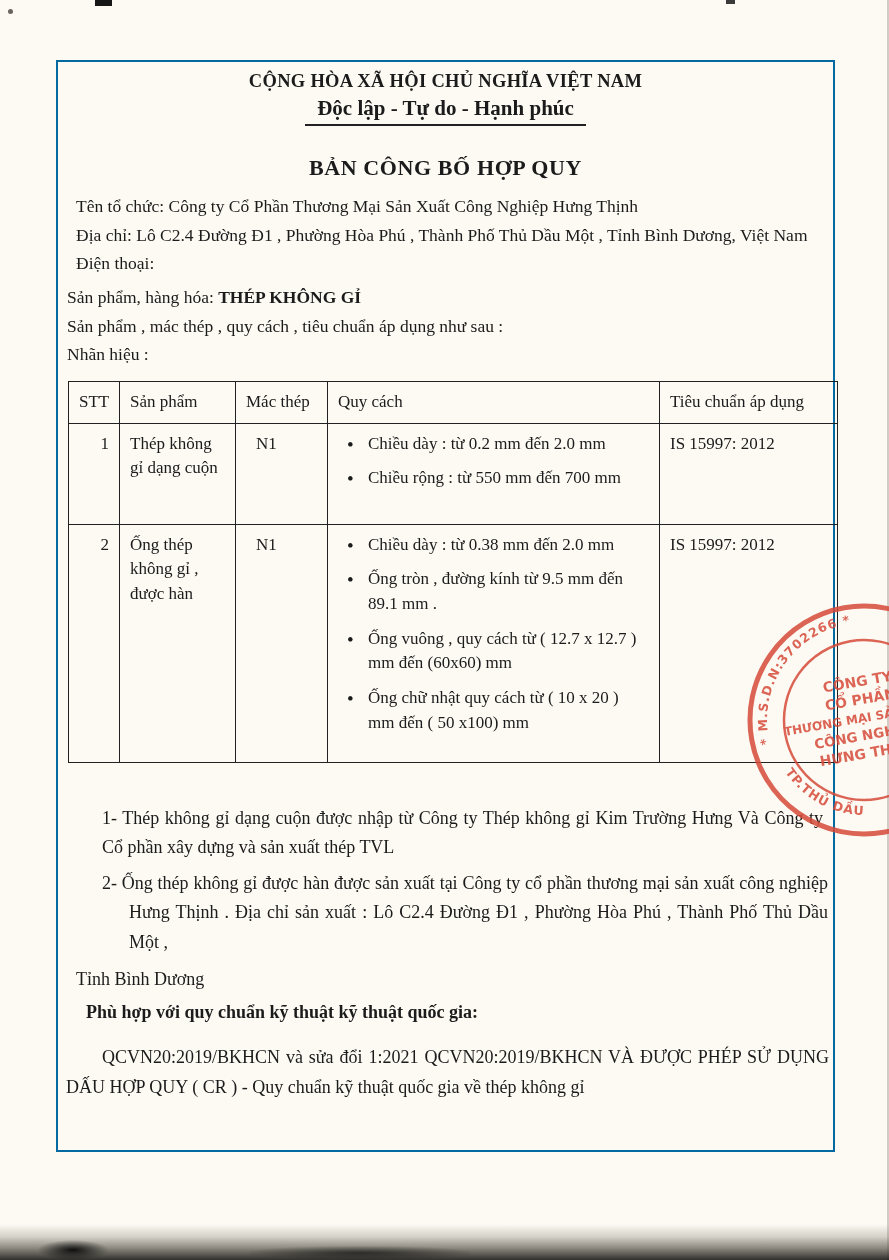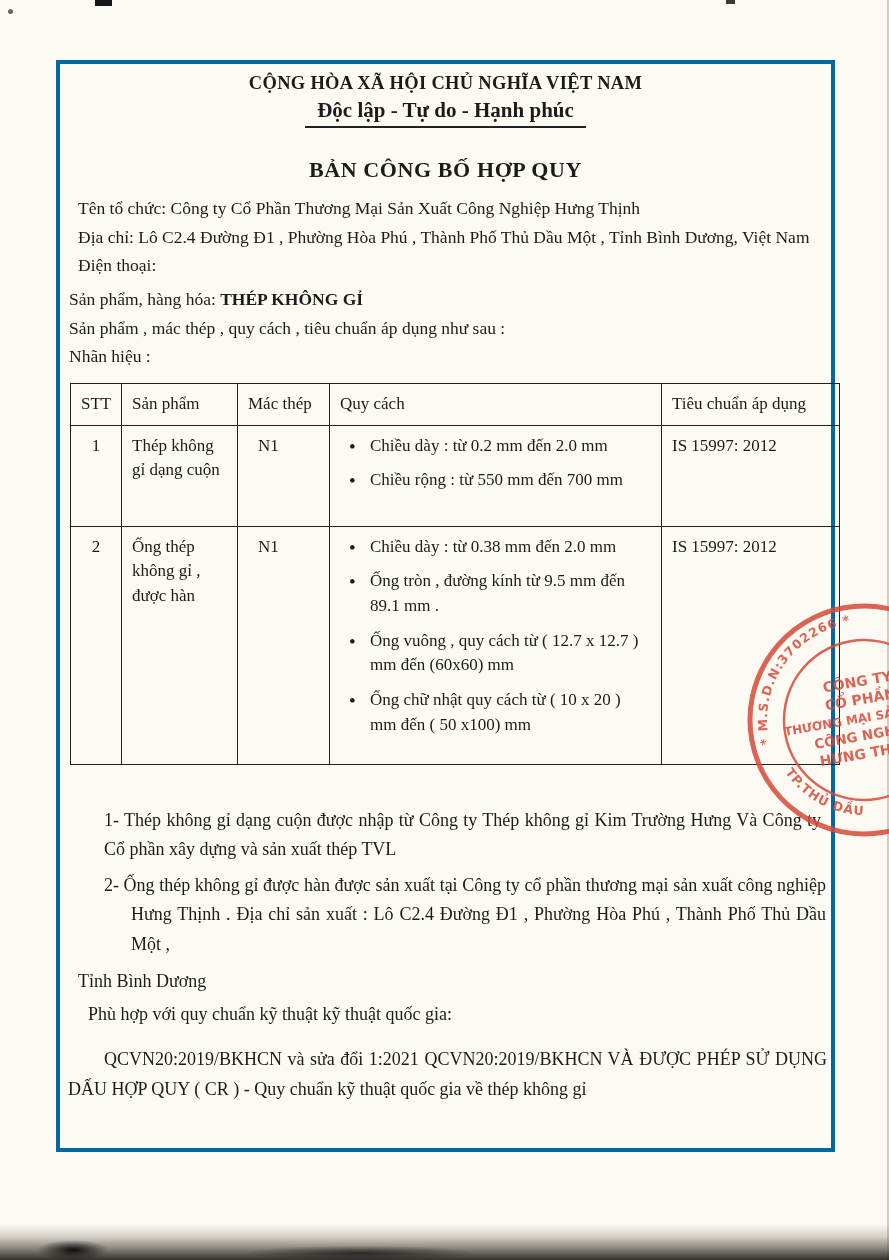--- a/index.html
+++ b/index.html
@@ -25,21 +25,21 @@
       rgba(88,84,74,.7) 68%,
       rgba(32,30,27,.92) 100%);
   }
   .scan-blob-1 { position:absolute; left:38px;  bottom:0; width:70px;  height:20px; background: radial-gradient(ellipse at center, rgba(8,8,8,.95), rgba(8,8,8,0) 72%); }
   .scan-blob-2 { position:absolute; left:250px; bottom:0; width:220px; height:14px; background: radial-gradient(ellipse at center, rgba(20,19,17,.7), rgba(20,19,17,0) 75%); }
 
   
   .frame {
     position: absolute; left: 56px; top: 60px;
     width: 779px; height: 1092px;
-    border: 4px solid #0369a1;
+    border: 2px solid #0369a1;
   }
   .inner { position: relative; width: 100%; height: 100%; padding-top: 9px; }
 
   .nat-header { text-align: center; font-weight: bold; font-size: 18.5px; letter-spacing: .3px; }
   .motto-wrap { text-align: center; margin-top: 4px; }
   .motto {
     display: inline-block; font-weight: bold; font-size: 21px;
     border-bottom: 2px solid #212121; padding: 0 12px 3px 12px;
   }
   .doc-title { text-align: center; font-weight: bold; font-size: 22px; letter-spacing: .6px; margin-top: 29px; }
@@ -54,33 +54,33 @@
   table { border-collapse: collapse; table-layout: fixed; width: 769px; margin: 12px 0 0 10px; }
   th, td {
     border: 1.6px solid #212121;
     vertical-align: top; text-align: left;
     font-size: 17px; font-weight: normal;
     padding: 8px 10px; line-height: 1.45;
   }
   th { height: 41px; }
   .col-stt { width: 51px; } .col-sp { width: 116px; } .col-mt { width: 92px; }
   .col-qc { width: 332px; } .col-tc { width: 178px; }
-  th.c-stt, td.c-stt { text-align: center; }
+  th.c-stt, td.c-stt { text-align: right; }
   td.c-mt { padding-left: 20px; }
   tr.row1 td { height: 101px; }
   tr.row2 td { height: 238px; }
   .spec { position: relative; padding-left: 30px; margin-bottom: 10px; }
   .spec::before { content: "•"; position: absolute; left: 9px; top: -1px; font-size: 19px; }
 
   
   .after-table { margin-top: 41px; font-size: 18px; line-height: 1.64; }
   .note1 { margin: 0 10px 6px 44px; text-align: justify; }
   .note2 { margin: 0 5px 8px 44px; padding-left: 27px; text-indent: -27px; text-align: justify; font-family: Liberation Serif, serif; }
   .province { margin: 2px 0 0 18px; }
-  .conformity { margin: 3px 0 16px 28px; }
+  .conformity { margin: 3px 0 16px 28px; font-weight: bold; }
   .regulation { margin: 3px 4px 0 8px; text-indent: 36px; text-align: justify; }
 
   
   .stamp { position: absolute; left: 742px; top: 598px; opacity: .85; }
   .stamp text { font-family: "DejaVu Sans", sans-serif; font-weight: bold; }
 </style>
 </head>
 <body>
 
 <div class="artifact-top-1"></div>

